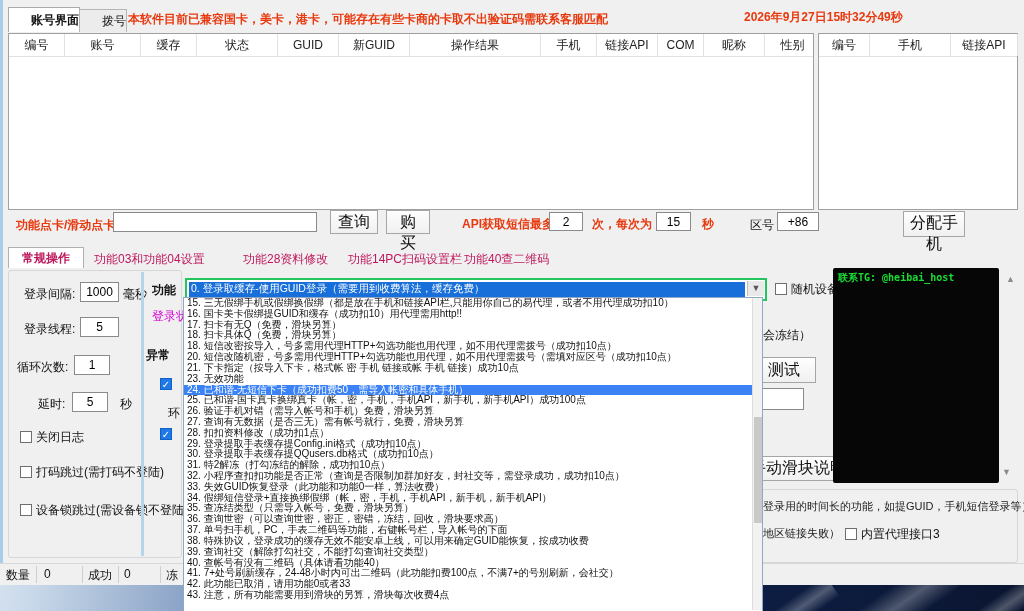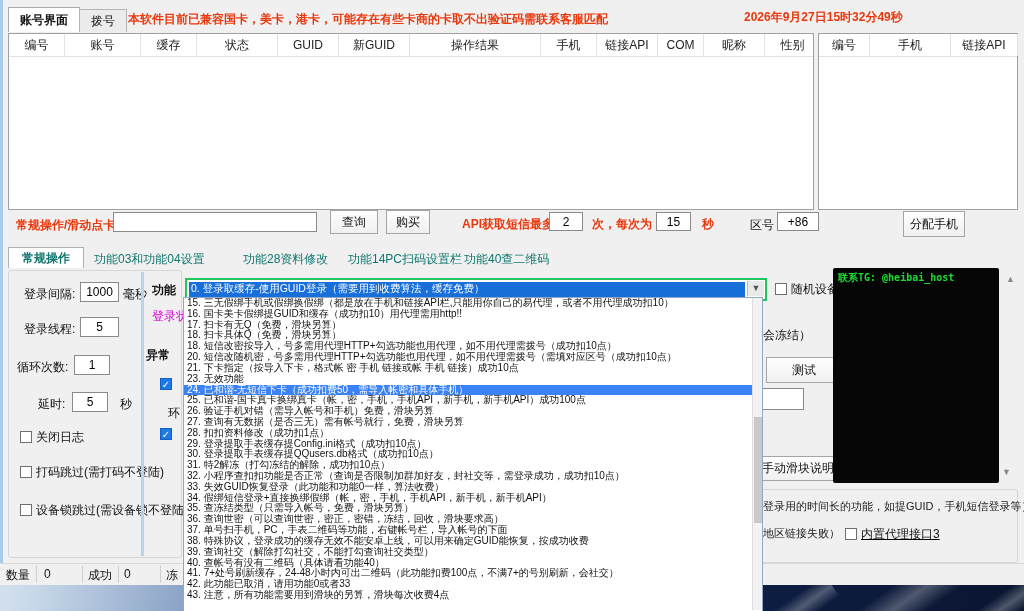--- a/index.html
+++ b/index.html
@@ -3,41 +3,41 @@
 <meta charset="utf-8">
 <style>
   html,body{margin:0;padding:0;width:1024px;height:611px;overflow:hidden;
     font-family:"Liberation Sans","DejaVu Sans",sans-serif;}
   .abs{position:absolute;}
   #desktop{left:0;top:0;width:1024px;height:611px;
     background:linear-gradient(100deg,#f2f7fb 0%,#c9d9ea 12%,#7792bb 30%,#2c4a7c 52%,#0e1f46 72%,#0a1530 100%);}
   .streak{height:120px;width:26px;background:linear-gradient(90deg,rgba(255,255,255,0),rgba(255,255,255,.28),rgba(255,255,255,0));transform:rotate(55deg);}
   #window{left:0;top:0;width:1024px;height:584px;background:#f0f0f0;}
   #win-left-border{left:0;top:0;width:3px;height:584px;background:#a9cde8;}
-  .tab-top{height:24px;line-height:24px;text-align:center;font-size:12px;font-weight:bold;color:#111;}
+  .tab-top{height:24px;line-height:24px;text-align:right;font-size:12px;font-weight:bold;color:#111;}
   .tab-active{background:#fff;border:1px solid #a9a9a9;border-bottom:none;}
   .tab-idle{background:#ececec;border:1px solid #b5b5b5;border-bottom:none;font-weight:normal;}
   .red{color:#e8380d;}
   .warn{font-size:12px;font-weight:bold;}
   .tbl{background:#fff;border:1px solid #a0a0a0;}
   .thead{display:flex;height:22px;border-bottom:1px solid #e2e2e2;}
   .th{font-size:12px;color:#222;line-height:22px;text-align:center;border-right:1px solid #e2e2e2;overflow:hidden;white-space:nowrap;flex:0 0 auto;}
   #main-head .th:nth-child(1){width:55px}#main-head .th:nth-child(2){width:75px}
   #main-head .th:nth-child(3){width:55px}#main-head .th:nth-child(4){width:80px}
   #main-head .th:nth-child(5){width:60px}#main-head .th:nth-child(6){width:70px}
   #main-head .th:nth-child(7){width:130px}#main-head .th:nth-child(8){width:55px}
   #main-head .th:nth-child(9){width:60px}#main-head .th:nth-child(10){width:45px}
   #main-head .th:nth-child(11){width:60px}#main-head .th:nth-child(12){width:55px}
   #side-head .th:nth-child(1){width:50px}#side-head .th:nth-child(2){width:80px}#side-head .th:nth-child(3){width:66px}
   .lbl{font-size:12px;color:#111;white-space:nowrap;}
   .inp{background:#fff;border:1px solid #8a8a8a;font-size:12px;text-align:center;padding:0;
     font-family:"Liberation Sans","DejaVu Sans",sans-serif;}
-  .btn{background:linear-gradient(#fefefe,#f0f0f0);border:1px solid #a5a5a5;font-size:12px;color:#111;
+  .btn{background:linear-gradient(#fefefe,#f0f0f0);border:1px solid #a5a5a5;font-size:16px;color:#111;
     text-align:center;cursor:default;font-family:"Liberation Sans","DejaVu Sans",sans-serif;}
-  .ftab{font-size:12px;color:#0f766e;height:20px;line-height:20px;}
+  .ftab{font-size:12px;color:#be185d;height:20px;line-height:20px;}
   .ftab-active{background:#fff;border:1px solid #b0b0b0;border-bottom:none;text-align:center;font-weight:bold;}
   .cb{display:inline-block;width:12px;height:12px;background:#fff;border:1px solid #6e6e6e;
     vertical-align:-2px;margin-right:4px;box-sizing:border-box;}
   .cb.checked{background:#1e78e8;border-color:#1461c4;color:#fff;font-size:10px;line-height:11px;text-align:center;}
   .cb.checked::after{content:"✓";}
   .group{border:1px solid #d6d6d6;border-radius:3px;}
   #combo{background:#fff;border:2px solid #22c55e;}
   #combo-sel{position:absolute;left:2px;top:2px;right:20px;bottom:2px;background:#186fd9;color:#fff;
     font-size:10.5px;line-height:13px;white-space:nowrap;overflow:hidden;padding-left:2px;}
   #combo-arrow{position:absolute;right:1px;top:1px;width:16px;height:15px;background:#e9e9e9;
@@ -91,21 +91,21 @@
       </div>
   </div>
   <div class="abs tbl" style="left:818px;top:33px;width:198px;height:175px;">
     <div class="thead" id="side-head">
         <div class="th">编号</div>
         <div class="th">手机</div>
         <div class="th">链接API</div>
       </div>
   </div>
 
-  <div class="abs warn red" style="left:16px;top:217px;">常规操作/滑动点卡</div>
+  <div class="abs warn red" style="left:16px;top:217px;">功能点卡/滑动点卡</div>
   <input class="abs inp" style="left: 113px; top: 212px; width: 202px; height: 18px; text-align: left;" value="">
   <button class="abs btn" style="left:330px;top:210px;width:48px;height:24px;">查询</button>
   <button class="abs btn" style="left:386px;top:210px;width:44px;height:24px;">购买</button>
 
   <span class="abs warn red" style="left:462px;top:216px;">API获取短信最多</span>
   <input class="abs inp" style="left: 549px; top: 212px; width: 32px; height: 17px;" value="2">
   <span class="abs warn red" style="left:592px;top:216px;">次，每次为</span>
   <input class="abs inp" style="left: 656px; top: 212px; width: 33px; height: 17px;" value="15">
   <span class="abs warn red" style="left:702px;top:216px;">秒</span>
   <span class="abs lbl" style="left:750px;top:217px;font-weight:normal;">区号</span>
@@ -145,28 +145,28 @@
 
   <div class="abs" style="left:141px;top:272px;width:3px;height:284px;background:#b5d5ec;"></div>
   <span class="abs lbl red" style="left:152px;top:282px;font-weight:bold;">功能</span>
   <span class="abs lbl magenta" style="left:152px;top:308px;width:33px;overflow:hidden;display:inline-block;">登录状</span>
   <span class="abs lbl" style="left:146px;top:347px;font-weight:bold;">异常</span>
   <span class="abs cb checked" style="left:160px;top:378px;"></span>
   <span class="abs lbl" style="left:168px;top:405px;">环</span>
   <span class="abs cb checked" style="left:160px;top:428px;"></span>
 
   <span class="abs lbl" style="left:763px;top:327px;">会冻结）</span>
-  <button class="abs btn" style="left:752px;top:357px;width:76px;height:26px;margin-left:14px;">测试</button>
+  <button class="abs btn" style="left:752px;top:357px;width:64px;height:26px;">测试</button>
   <input class="abs inp" style="left: 748px; top: 388px; width: 54px; height: 20px;" value="">
   <button class="abs btn" style="left:741px;top:456px;width:114px;height:25px;">手动滑块说明</button>
 
   <div class="abs group" style="left:420px;top:489px;width:596px;height:72px;"></div>
   <span class="abs small-note" style="left:763px;top:499px;">登录用的时间长的功能，如提GUID，手机短信登录等）</span>
   <span class="abs small-note" style="left:763px;top:526px;">地区链接失败）</span>
-  <div class="abs" style="left:845px;top:524px;text-decoration:underline;">
+  <div class="abs" style="left:845px;top:524px;">
     <span class="cb"></span><span class="lbl">内置代理接口3</span>
   </div>
 
   <div class="abs" style="left:775px;top:279px;">
     <span class="cb"></span><span class="lbl">随机设备</span>
   </div>
 
   <div id="console" class="abs" style="left:833px;top:268px;width:166px;height:215px;">
     <div id="console-text">联系TG: @heibai_host</div>
   </div>

